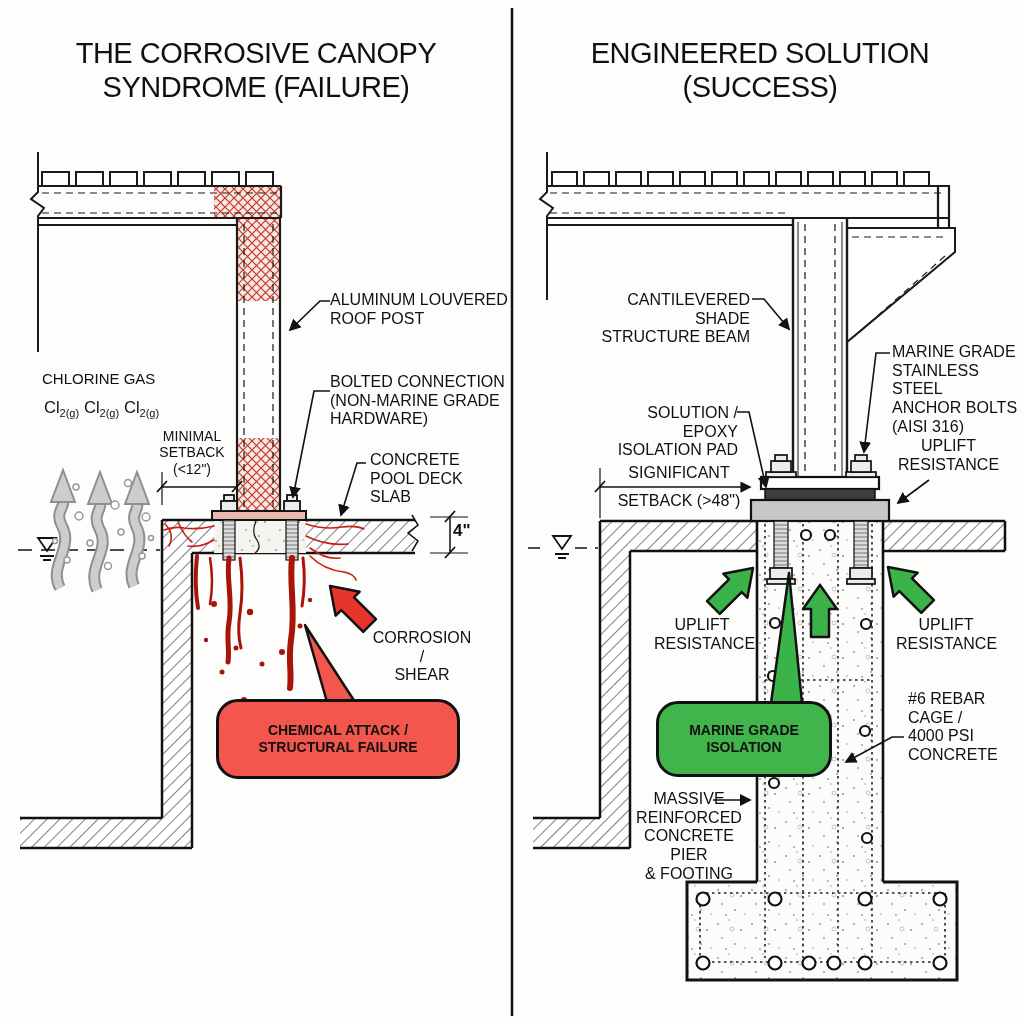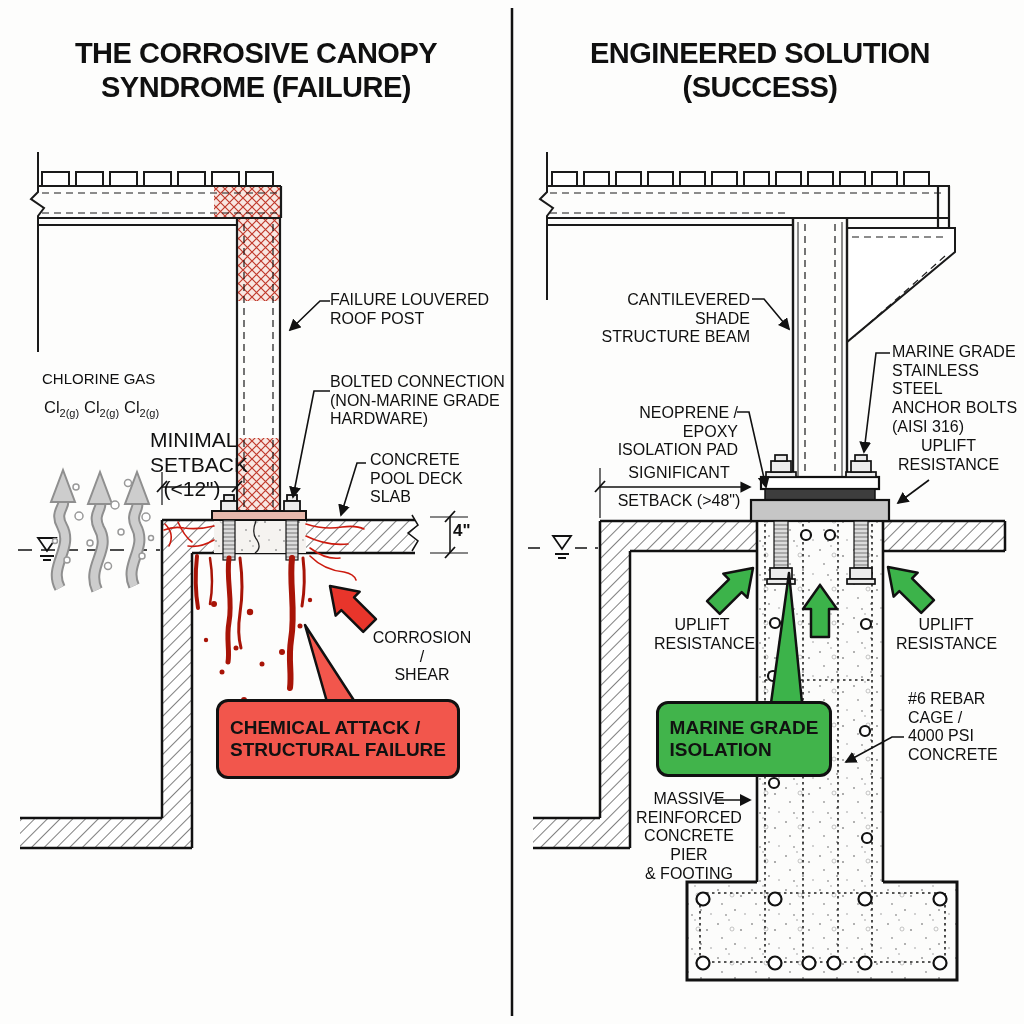--- a/index.html
+++ b/index.html
@@ -1,25 +1,25 @@
 <!DOCTYPE html>
 <html><head>
 <meta charset="utf-8">
 <style>
   html,body{margin:0;padding:0;background:#fff;}
   #stage{position:relative;width:1024px;height:1024px;background:#fdfdfc;overflow:hidden;
          font-family:"Liberation Sans","DejaVu Sans",sans-serif;color:#111;}
   #draw{position:absolute;left:0;top:0;}
   .lbl{position:absolute;white-space:pre-line;font-size:16px;line-height:1.17;color:#101010;}
   .c{text-align:center;} .r{text-align:right;}
-  .title{font-size:29px;font-weight:bold;line-height:1.18;letter-spacing:-0.5px;text-align:center;}
-  .small{font-size:21px;}
+  .title{font-size:29px;font-weight:normal;line-height:1.18;letter-spacing:-0.5px;text-align:center;}
+  .small{font-size:14px;}
   .dim{font-weight:bold;font-size:17px;}
-  .callout{position:absolute;display:flex;align-items:center;justify-content:center;
-           font-weight:bold;font-size:19px;line-height:1.18;border:3.5px solid #111;border-radius:12px;
+  .callout{position:absolute;display:flex;align-items:center;justify-content:center;text-align:center;
+           font-weight:bold;font-size:14px;line-height:1.18;border:3.5px solid #111;border-radius:22px;
            white-space:pre-line;color:#111;}
   #failure-box{background:#f2564c;}
   #isolation-box{background:#41b44b;}
   .cl2{position:absolute;font-size:16.5px;}
   .cl2 sub{font-size:11px;}
 </style>
 </head>
 <body>
 
 <div id="stage">
@@ -321,37 +321,37 @@
 (SUCCESS)</div>
 
 <div class="lbl" style="left:42px;top:370px;font-size:15px;">CHLORINE GAS</div>
 <span class="cl2" style="left:44px;top:398px;"><span>Cl</span><sub>2(g)</sub></span>
 <span class="cl2" style="left:84px;top:398px;"><span>Cl</span><sub>2(g)</sub></span>
 <span class="cl2" style="left:124px;top:398px;"><span>Cl</span><sub>2(g)</sub></span>
 
 <div class="lbl c small" style="left:150px;top:428px;width:84px;">MINIMAL
 SETBACK
 (&lt;12")</div>
-<div class="lbl" style="left:330px;top:291px;">FAILURE LOUVERED
+<div class="lbl" style="left:330px;top:291px;">ALUMINUM LOUVERED
 ROOF POST</div>
 <div class="lbl" style="left:330px;top:373px;">BOLTED CONNECTION
 (NON-MARINE GRADE
 HARDWARE)</div>
 <div class="lbl" style="left:370px;top:451px;">CONCRETE
 POOL DECK
 SLAB</div>
 <div class="lbl dim" style="left:453px;top:521px;">4"</div>
 <div class="lbl c" style="left:350px;top:629px;width:104px;margin-left:20px;">CORROSION /
 SHEAR</div>
 <div class="callout" id="failure-box" style="left:216px;top:699px;width:238px;height:74px;">CHEMICAL ATTACK /
 STRUCTURAL FAILURE</div>
 
 <div class="lbl r" style="left:588px;top:291px;width:162px;">CANTILEVERED SHADE
 STRUCTURE BEAM</div>
-<div class="lbl r" style="left:592px;top:404px;width:146px;">NEOPRENE / EPOXY
+<div class="lbl r" style="left:592px;top:404px;width:146px;">SOLUTION / EPOXY
 ISOLATION PAD</div>
 <div class="lbl" style="left:892px;top:343px;">MARINE GRADE
 STAINLESS STEEL
 ANCHOR BOLTS
 (AISI 316)</div>
 <div class="lbl c" style="left:898px;top:437px;">UPLIFT
 RESISTANCE</div>
 <div class="lbl c" style="left:618px;top:464px;width:122px;text-align:center;">SIGNIFICANT</div>
 <div class="lbl c" style="left:608px;top:492px;width:142px;">SETBACK (&gt;48")</div>
 <div class="lbl c" style="left:654px;top:616px;width:96px;">UPLIFT

